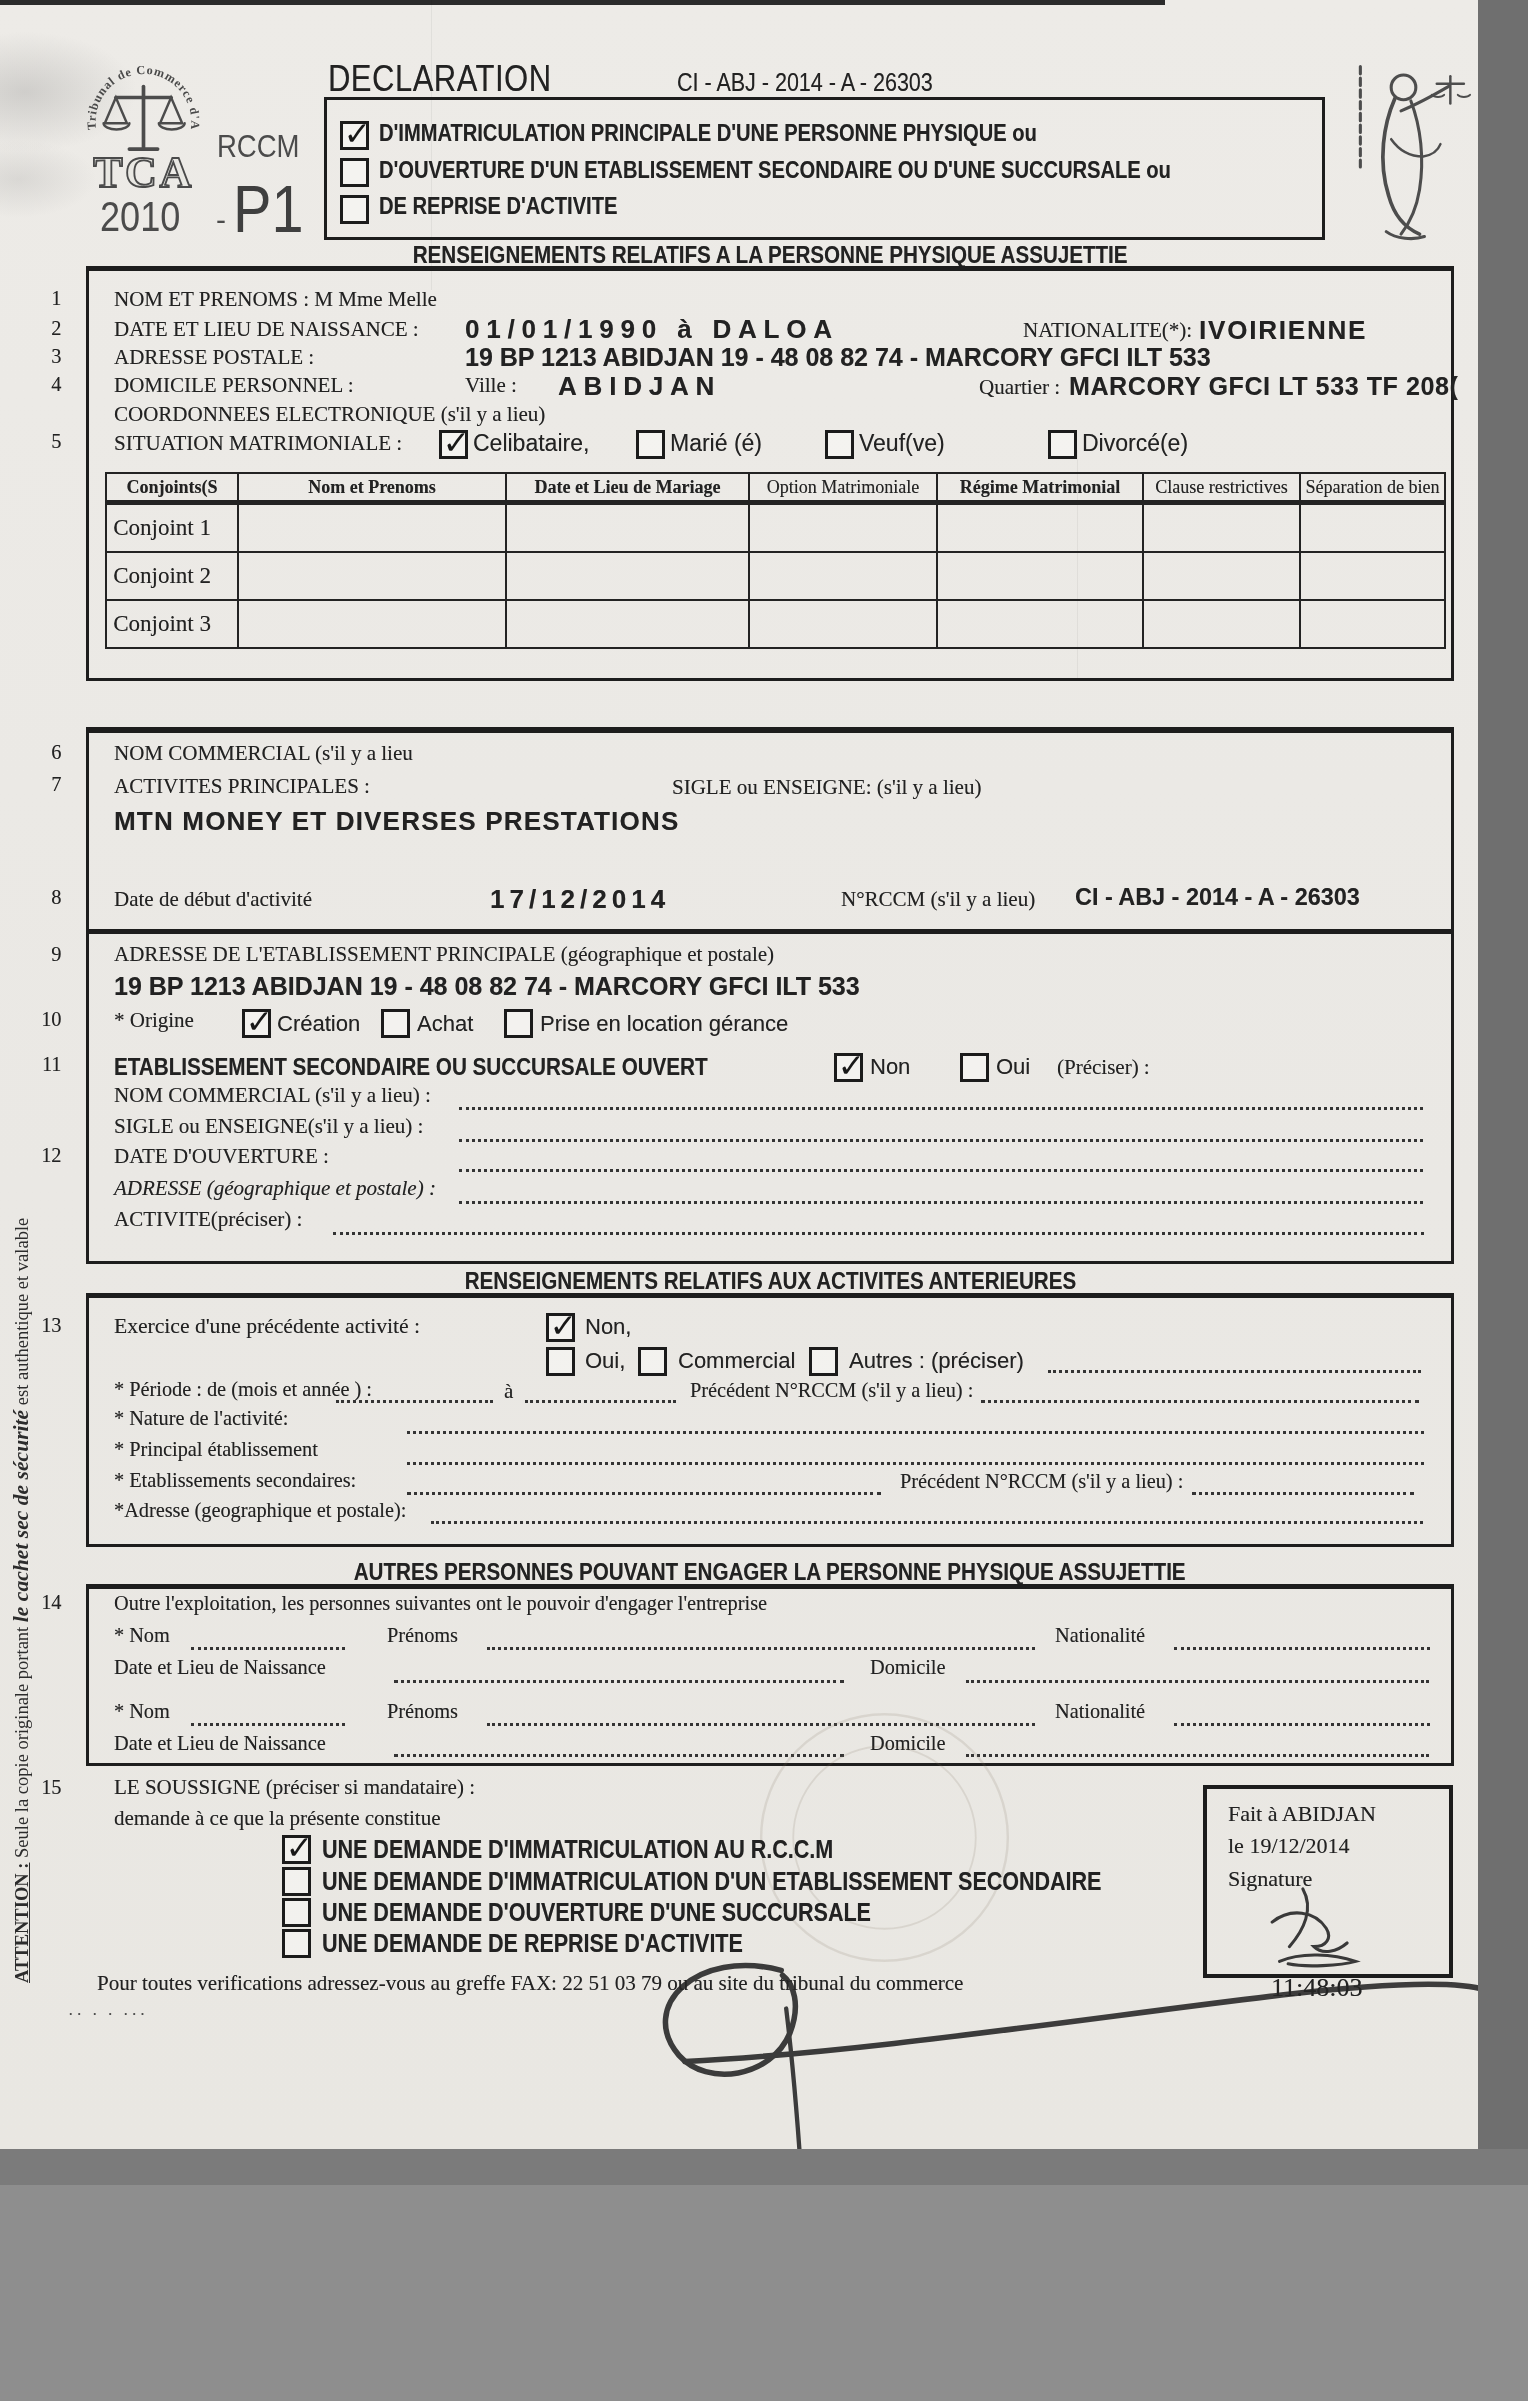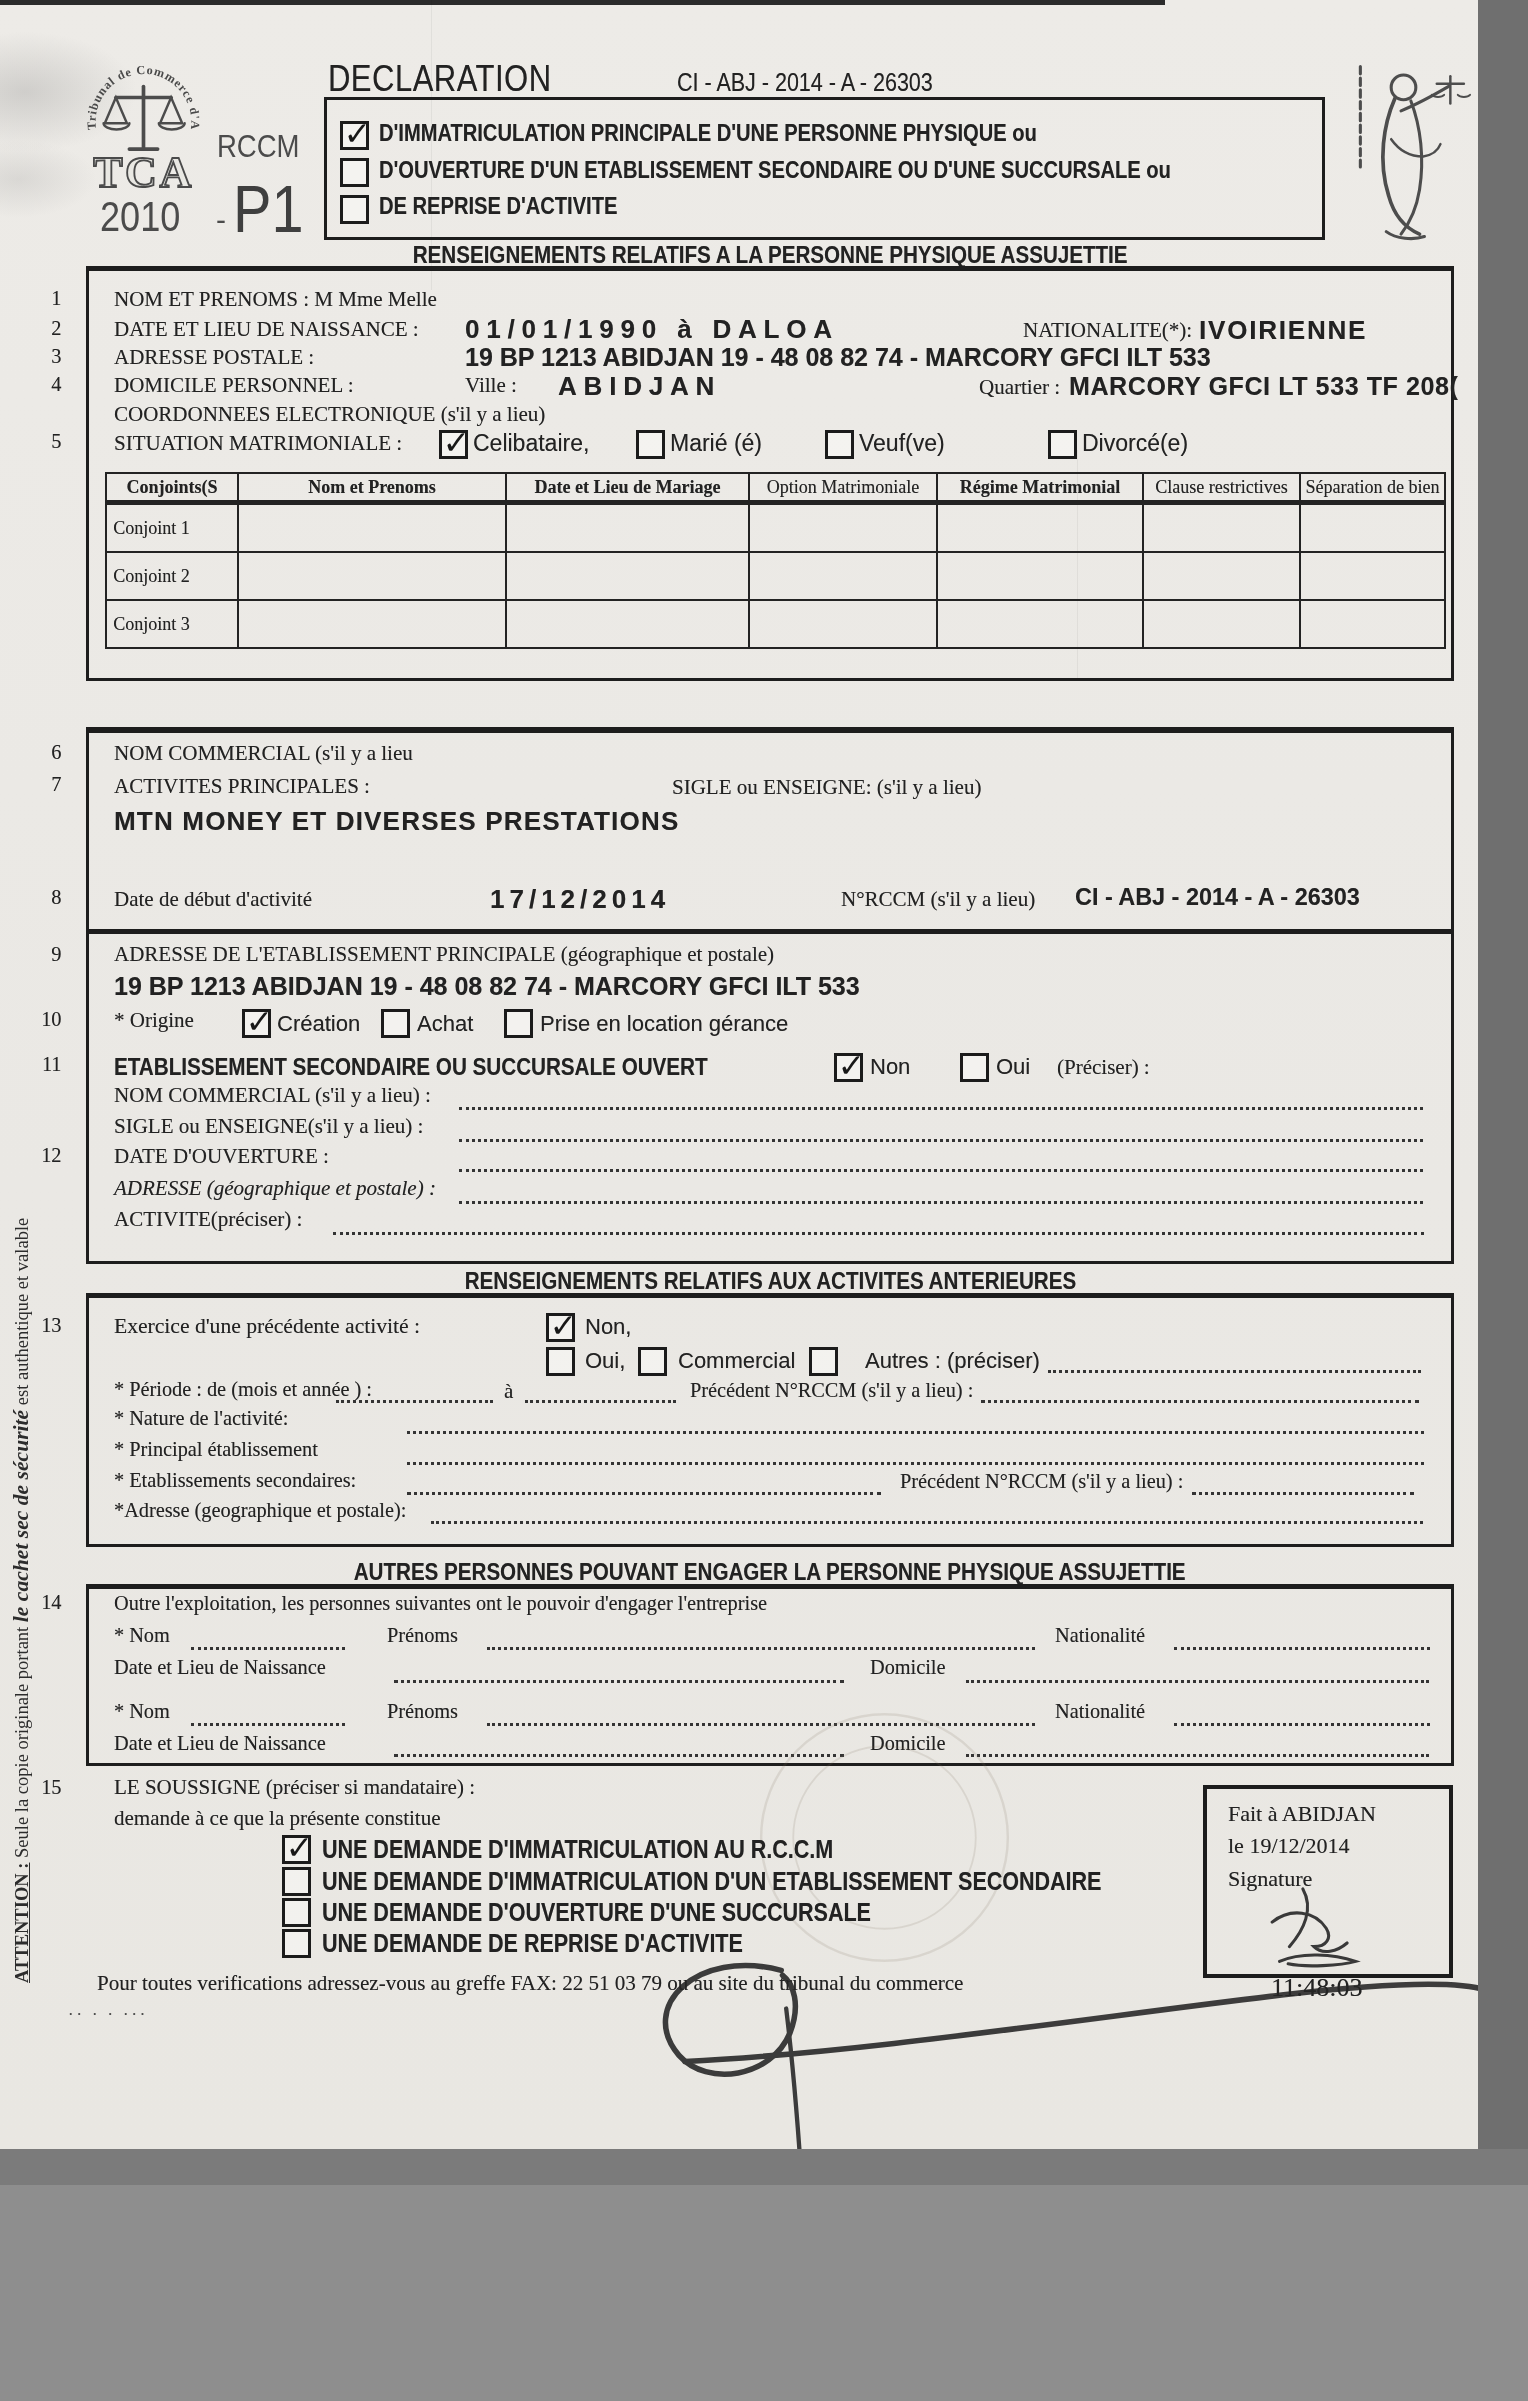--- a/index.html
+++ b/index.html
@@ -27,21 +27,21 @@
   .cb.on::after{content:"✓";position:absolute;left:0.6px;top:-10px;font-size:33px;font-weight:bold;
                 font-family:"DejaVu Sans",sans-serif;color:#181818;}
   .dots{position:absolute;height:3.7px;border-bottom:3.1px dotted #343434;}
   .cbl{font-family:"Liberation Sans",sans-serif;font-weight:bold;font-size:25px;}
   .crease{position:absolute;width:1.2px;background:rgba(0,0,0,.05);}
   table.conj{position:absolute;left:105px;top:472px;width:1340px;border-collapse:collapse;table-layout:fixed;}
   .conj th,.conj td{border:2.5px solid #232323;}
   .conj thead th{font-size:18px;line-height:1.18;padding:2.5px 2.5px;font-weight:normal;border-bottom:5px solid #232323;}
   .conj thead th.hb{font-weight:bold;}
   .conj tbody td{height:44px;}
-  .conj tbody td.rl{font-size:18px;padding-left:6.2px;}
+  .conj tbody td.rl{font-size:23px;padding-left:6.2px;}
   #margin-note{position:absolute;left:8.6px;top:1983px;transform:rotate(-90deg);transform-origin:0 0;
                width:1239px;font-size:18.5px;white-space:nowrap;color:#2c2c2c;}
   #margin-note .att{font-weight:bold;text-decoration:underline;}
   #margin-note .sec2{font-weight:bold;font-style:italic;font-size:21.6px;}
   .sigbox{position:absolute;left:1203px;top:1785px;width:242px;height:185px;border:4.3px solid #1c1c1c;}
   svg{overflow:visible;}
 </style>
 </head>
 <body>
 
@@ -253,21 +253,21 @@
     <div class="abs num ink" style="left:18.5px;top:1314px;">13</div>
 
     <div class="abs lab ink b" style="left:114px;top:1314px;font-size:21.6px;">Exercice d'une précédente activité :</div>
     <span class="cb on" style="left:546px;top:1313px;"></span>
     <div class="abs cbl ink" style="left:585px;top:1314px;font-size:22px;font-weight:normal;">Non,</div>
     <span class="cb" style="left:546px;top:1347px;"></span>
     <div class="abs cbl ink" style="left:585px;top:1348px;font-size:22px;font-weight:normal;">Oui,</div>
     <span class="cb" style="left:638px;top:1347px;"></span>
     <div class="abs cbl ink" style="left:678px;top:1348px;font-size:22px;font-weight:normal;">Commercial</div>
     <span class="cb" style="left:809px;top:1347px;"></span>
-    <div class="abs cbl ink" style="left:849px;top:1348px;font-size:22px;font-weight:normal;margin-left:16px;">Autres : (préciser)</div>
+    <div class="abs cbl ink" style="left:849px;top:1348px;font-size:22px;font-weight:normal;">Autres : (préciser)</div>
     <div class="dots" style="left:1048px;top:1366px;width:373px;"></div>
 
     <div class="abs lab ink" style="left:114px;top:1378px;font-size:20.3px;">* Période : de (mois et année ) :</div>
     <div class="dots" style="left:336px;top:1396px;width:157px;"></div>
     <div class="abs lab ink" style="left:504px;top:1379px;">à</div>
     <div class="dots" style="left:525px;top:1396px;width:151px;"></div>
     <div class="abs lab ink" style="left:690px;top:1379px;font-size:20.3px;">Précédent N°RCCM  (s'il y a lieu) :</div>
     <div class="dots" style="left:981px;top:1396px;width:438px;"></div>
 
     <div class="abs lab ink" style="left:114px;top:1407px;font-size:20.3px;">* Nature de l'activité:</div>

